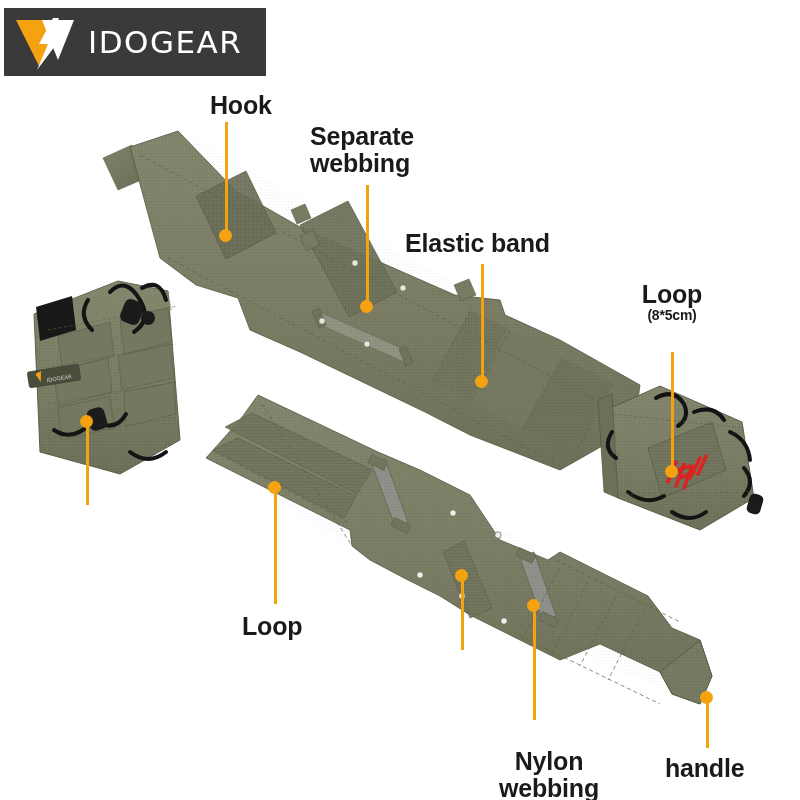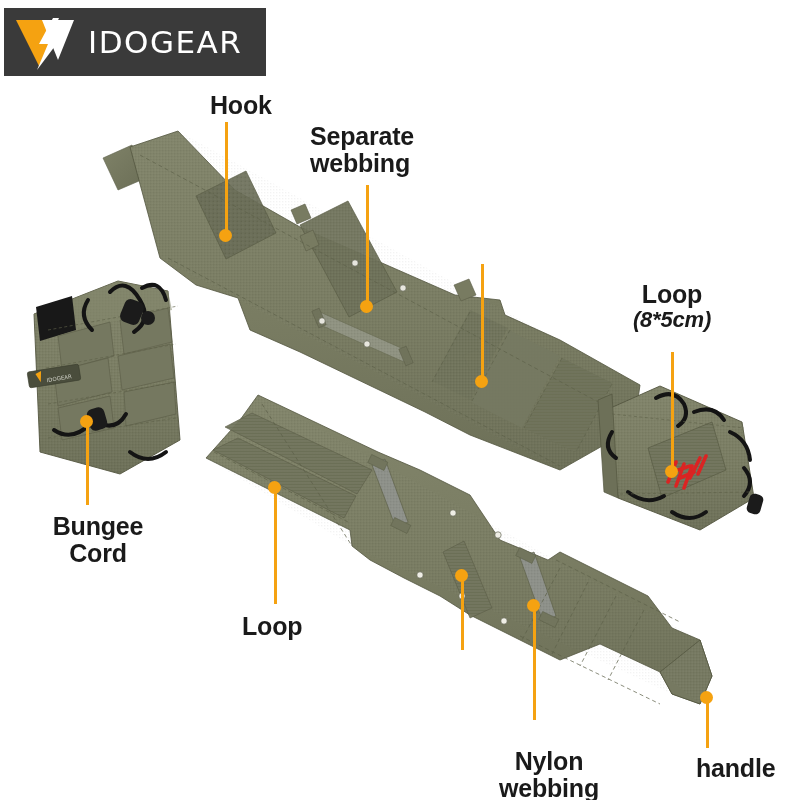--- a/index.html
+++ b/index.html
@@ -37,21 +37,21 @@
     color:#ffffff;font-size:31px;letter-spacing:1.5px;font-weight:400;
     margin-left:10px;font-family:"DejaVu Sans",sans-serif;
   }
 
   
   .label{
     position:absolute;color:#1a1a1a;font-weight:bold;
     font-size:25px;line-height:1.08;white-space:pre-line;
     letter-spacing:-0.2px;
   }
-  .label.small-sub{font-size:22px;font-weight:bold;font-style:italic;}
+  .label.small-sub{font-size:14px;font-weight:bold;}
   .label.center{text-align:center;}
 
   
   .leader{position:absolute;background:#F5A211;width:3px;}
   .dot{position:absolute;width:13px;height:13px;border-radius:50%;background:#F5A211;}
 
   
   .prod{position:absolute;}
   svg{display:block;overflow:visible;}
 </style>
@@ -346,30 +346,29 @@
 
     <div class="leader" style="left:706px;top:700px;height:48px;"></div>
     <div class="dot" style="left:700px;top:691px;"></div>
   </div>
 
   <div class="label" style="left:188px;top:92px;margin-left:22px;">Hook</div>
 
   <div class="label" style="left:310px;top:123px;">Separate
 webbing</div>
 
+  <div class="label" style="left:405px;top:230px;">Elastic band</div>
 
   <div style="position:absolute;left:612px;top:281px;width:120px;text-align:center;">
     <div class="label center" style="position:static;">Loop</div>
     <div class="label small-sub center" style="position:static;">(8*5cm)</div>
   </div>
 
-  <div class="label center" style="left:33px;top:513px;width:130px;">Bungee
-Cord</div>
 
   <div class="label" style="left:242px;top:613px;">Loop</div>
 
 
   <div class="label center" style="left:484px;top:748px;width:130px;">Nylon
 webbing</div>
 
-  <div class="label" style="left:696px;top:755px;">handle</div>
+  <div class="label" style="left:665px;top:755px;">handle</div>
 
 </div>
 
 </body></html>

